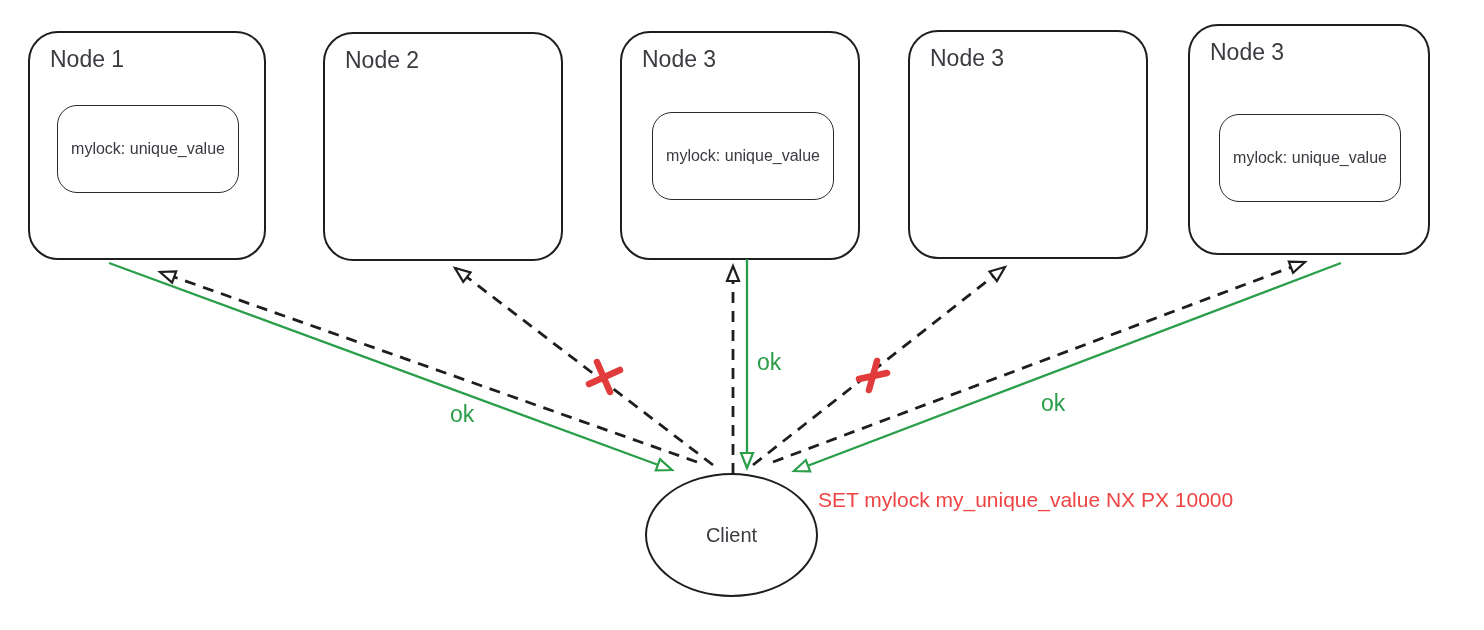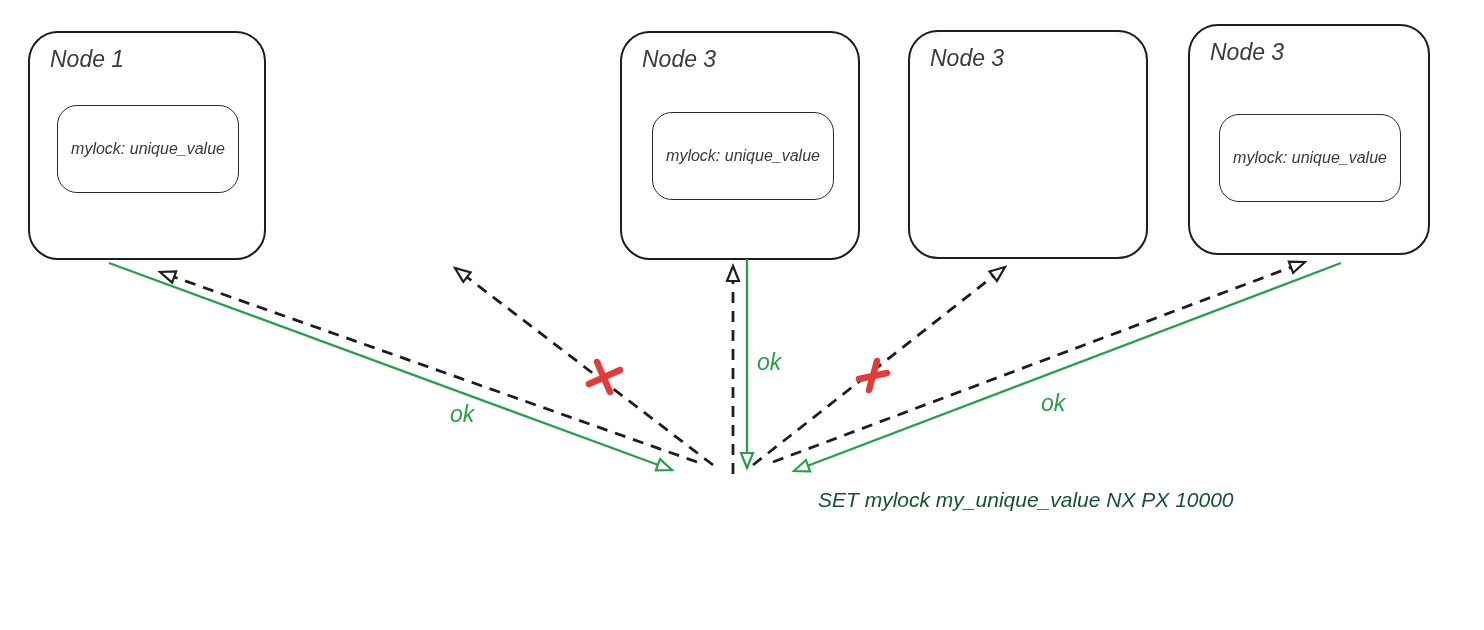--- a/index.html
+++ b/index.html
@@ -7,21 +7,20 @@
     padding: 0;
     background: #ffffff;
     font-family: "Liberation Sans", "DejaVu Sans", sans-serif;
   }
   #canvas {
     position: relative;
     width: 1484px;
     height: 630px;
     background: #ffffff;
     overflow: hidden;
-    font-style: italic;
   }
   .node {
     position: absolute;
     background: #ffffff;
     border: 2.2px solid #1e1e1e;
     border-radius: 30px;
     box-sizing: border-box;
   }
   .node-label {
     position: absolute;
@@ -63,21 +62,21 @@
   }
   .client-label {
     font-size: 20px;
     color: #3a3a40;
   }
   .command-text {
     position: absolute;
     left: 818px;
     top: 488px;
     font-size: 21px;
-    color: #14532d;
+    color: #ef4444;
     white-space: nowrap;
   }
   .ok-label {
     position: absolute;
     font-size: 23px;
     color: #2b9e4a;
   }
   #ok-left   { left: 450px;  top: 401px; }
   #ok-mid    { left: 757px;  top: 349px; }
   #ok-right  { left: 1041px; top: 390px; }
@@ -94,39 +93,45 @@
 
 <div id="canvas">
 
   <div class="node" style="left:28px; top:31px; width:238px; height:229px;">
     <div class="node-label">Node 1</div>
     <div class="lock-box" style="left:27px; top:72px;">
       <span class="lock-text">mylock: unique_value</span>
     </div>
   </div>
 
+  <div class="node" style="left:323px; top:32px; width:240px; height:229px;">
+    <div class="node-label">Node 2</div>
+  </div>
 
   <div class="node" style="left:620px; top:31px; width:240px; height:229px;">
     <div class="node-label">Node 3</div>
     <div class="lock-box" style="left:30px; top:79px;">
       <span class="lock-text">mylock: unique_value</span>
     </div>
   </div>
 
   <div class="node" style="left:908px; top:30px; width:240px; height:229px;">
     <div class="node-label">Node 3</div>
   </div>
 
   <div class="node" style="left:1188px; top:24px; width:242px; height:231px;">
     <div class="node-label">Node 3</div>
     <div class="lock-box" style="left:29px; top:88px;">
       <span class="lock-text">mylock: unique_value</span>
     </div>
   </div>
 
+  <div class="client-ellipse">
+    <span class="client-label">Client</span>
+  </div>
 
   <div class="command-text">SET mylock my_unique_value NX PX 10000</div>
 
   <div class="ok-label" id="ok-left">ok</div>
   <div class="ok-label" id="ok-mid">ok</div>
   <div class="ok-label" id="ok-right">ok</div>
 
   <svg id="arrow-layer" viewBox="0 0 1484 630" xmlns="http://www.w3.org/2000/svg">
     <defs>
       <marker id="ah-black" viewBox="0 0 20 16" markerWidth="20" markerHeight="16" refX="17" refY="8" orient="auto" markerUnits="userSpaceOnUse">

